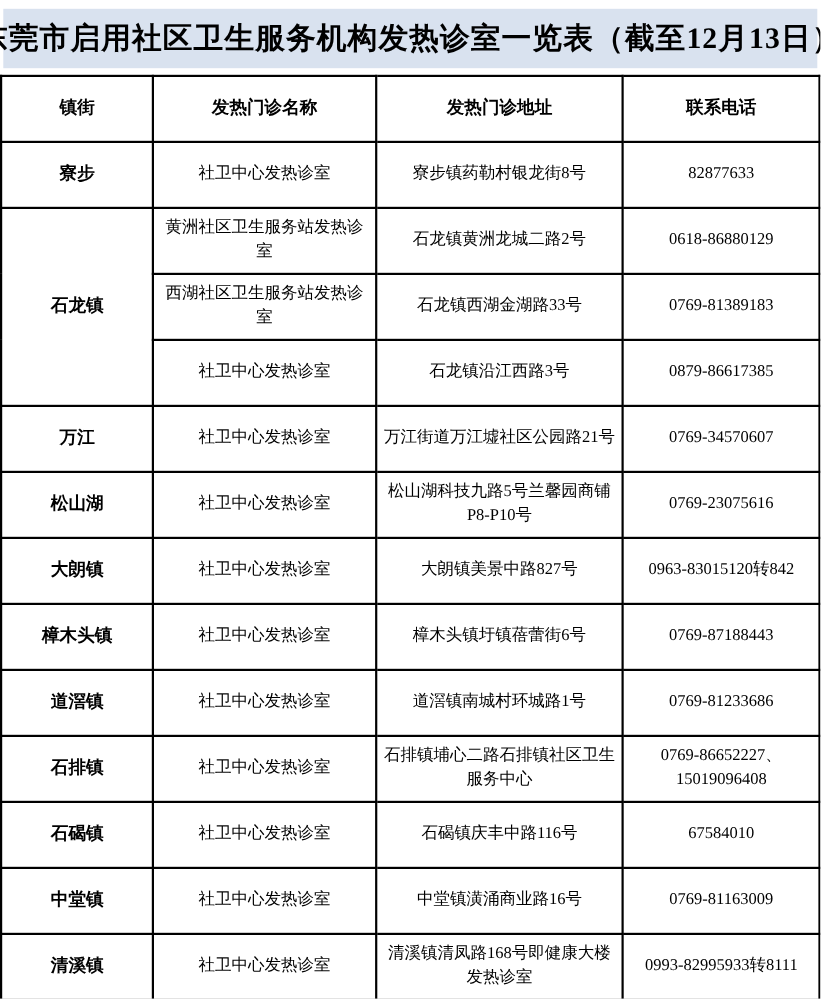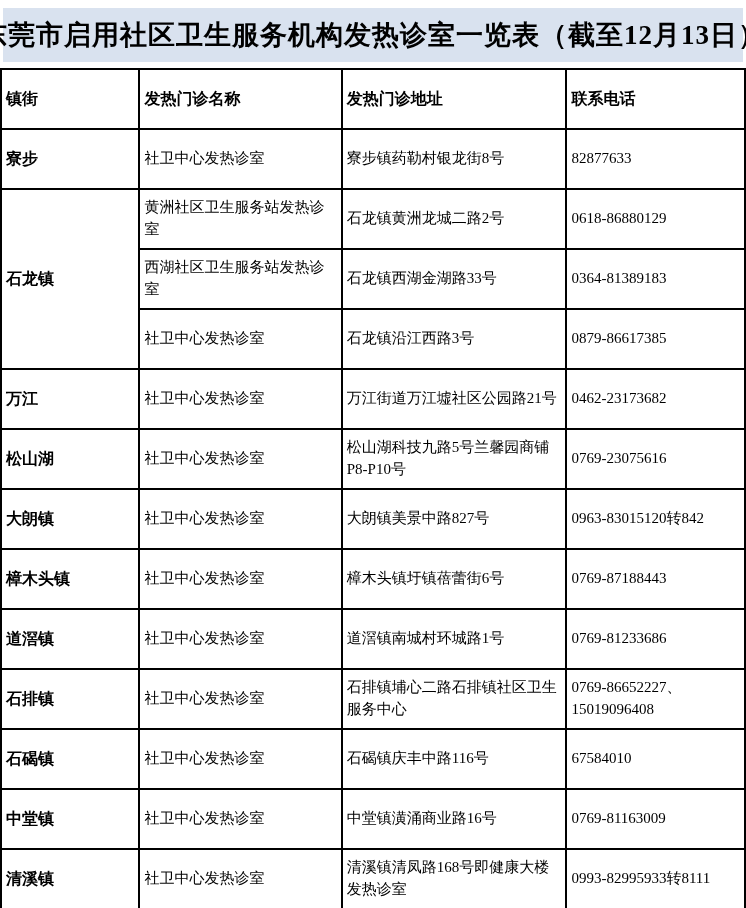--- a/index.html
+++ b/index.html
@@ -34,21 +34,21 @@
     border-collapse: collapse;
     table-layout: fixed;
   }
   table.clinics col.c1 { width: 18.6%; }
   table.clinics col.c2 { width: 27.2%; }
   table.clinics col.c3 { width: 30.2%; }
   table.clinics col.c4 { width: 24.0%; }
   table.clinics th,
   table.clinics td {
     border: 2px solid #000000;
-    text-align: left;
+    text-align: center;
     vertical-align: middle;
     padding: 3px 4px;
     line-height: 1.45;
     word-break: break-word;
   }
   table.clinics tr { height: 60px; }
   table.clinics th {
     font-size: 16px;
     font-weight: bold;
   }
@@ -94,32 +94,32 @@
         </tr>
         <tr>
           <td class="town" rowspan="3">石龙镇</td>
           <td>黄洲社区卫生服务站发热诊室</td>
           <td>石龙镇黄洲龙城二路2号</td>
           <td>0618-86880129</td>
         </tr>
         <tr>
           <td>西湖社区卫生服务站发热诊室</td>
           <td>石龙镇西湖金湖路33号</td>
-          <td>0364-81389183</td>
+          <td>0769-81389183</td>
         </tr>
         <tr>
           <td>社卫中心发热诊室</td>
           <td>石龙镇沿江西路3号</td>
           <td>0879-86617385</td>
         </tr>
         <tr>
           <td class="town">万江</td>
           <td>社卫中心发热诊室</td>
           <td>万江街道万江墟社区公园路21号</td>
-          <td>0462-23173682</td>
+          <td>0769-34570607</td>
         </tr>
         <tr>
           <td class="town">松山湖</td>
           <td>社卫中心发热诊室</td>
           <td>松山湖科技九路5号兰馨园商铺P8-P10号</td>
           <td>0769-23075616</td>
         </tr>
         <tr>
           <td class="town">大朗镇</td>
           <td>社卫中心发热诊室</td>

